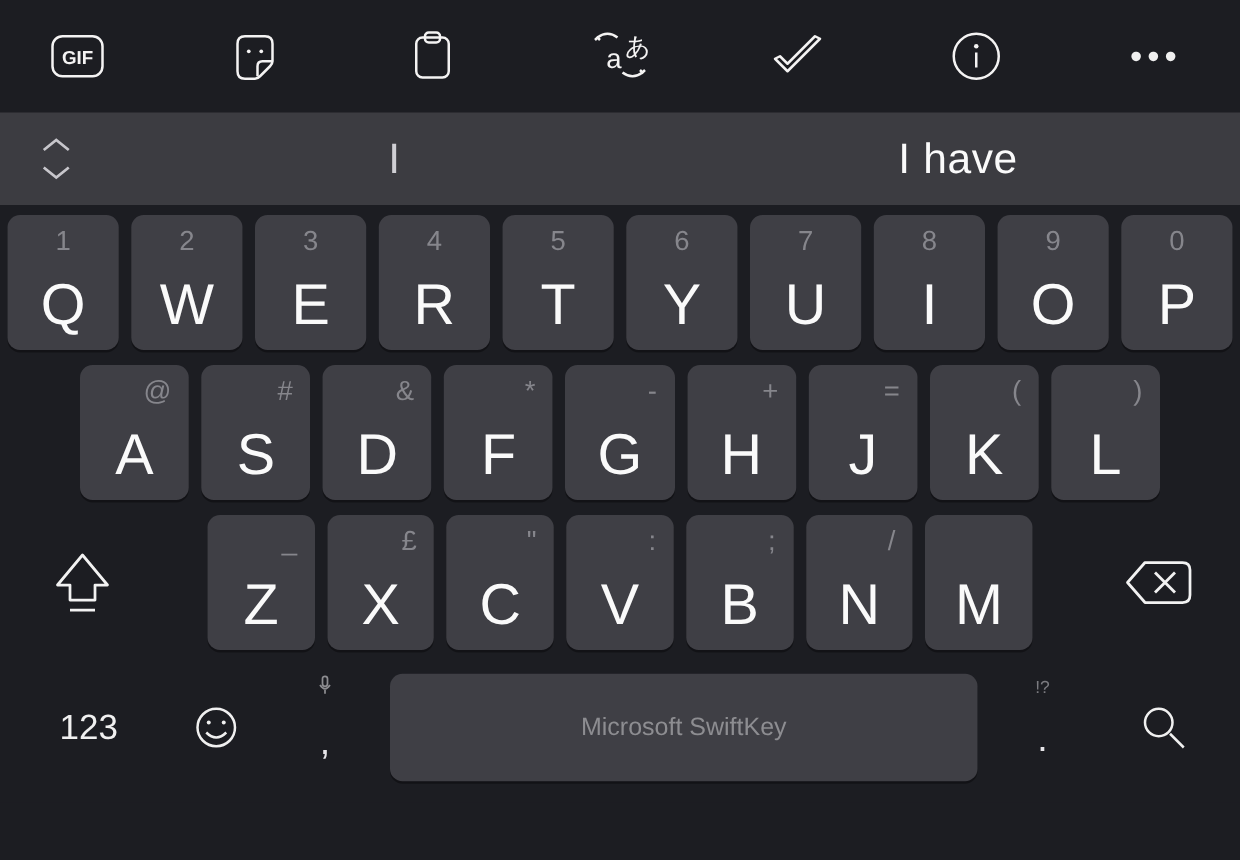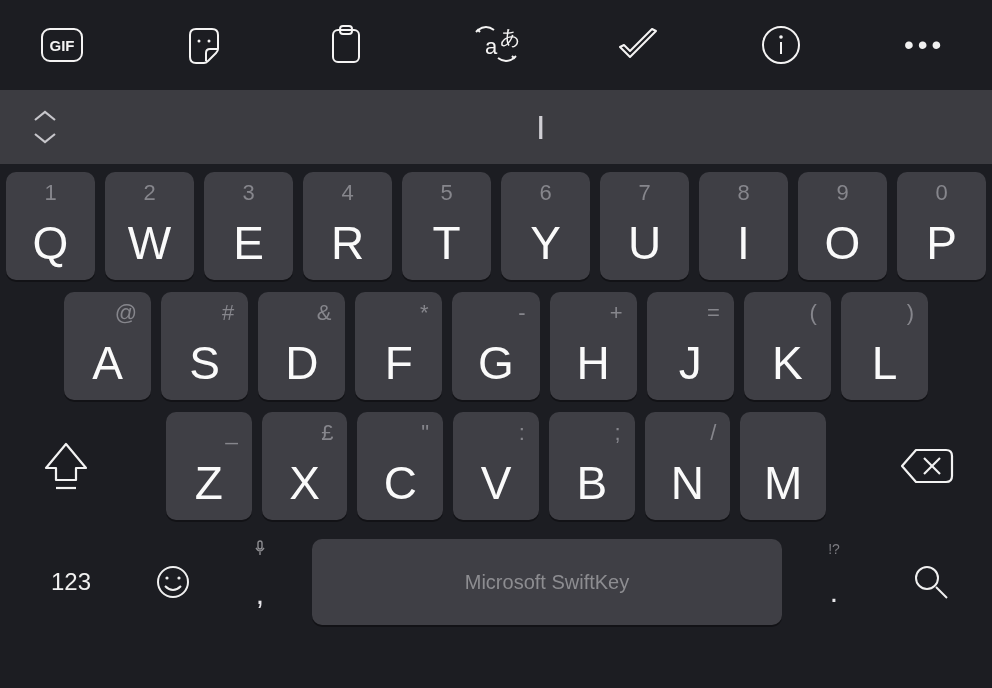--- a/index.html
+++ b/index.html
@@ -97,21 +97,21 @@
   
   .bottom {
     display:flex; align-items:center;
     height:100px; gap:12px;
     padding:0 10px;
   }
   .b-btn {
     display:flex; align-items:center; justify-content:center;
     color:#f0f0f0; position:relative;
   }
-  .b-123 { width:110px; font-size:24px; font-weight:300; }
+  .b-123 { width:110px; font-size:28px; font-weight:300; }
   .b-emoji { width:70px; }
   .b-emoji svg, .b-search svg { stroke:#f0f0f0; fill:none; stroke-width:2; }
   .b-comma, .b-dot { width:80px; font-size:30px; color:#e6e5e9; display:flex; flex-direction:column; justify-content:flex-end; padding-bottom:14px;}
   .b-comma .tiny, .b-dot .tiny { font-size:14px; color:#7b7b80; margin-bottom:18px;}
   .spacebar {
     flex:1; height:86px;
     background:#3f3f45; border-radius:10px;
     display:flex; align-items:center; justify-content:center;
     font-size:20px; color:#8d8d91;
     box-shadow: 0 2px 0 rgba(0,0,0,.35);
@@ -171,20 +171,23 @@
 
 <div class="suggestions">
   <div class="sugg-close">
     <svg width="28" height="34" viewBox="0 0 28 34" stroke="currentColor" fill="none" stroke-width="2.2">
       <polyline points="4,10 14,2 24,10"></polyline>
       <polyline points="4,24 14,32 24,24"></polyline>
     </svg>
   </div>
   <div class="sugg-item">
       <span>I</span>
+    </div>
+  <div class="sugg-item primary">
+      <span>I have</span>
     </div>
 </div>
 
 <div class="kbd">
 
   <div class="row" id="row1">
       <div class="key top">
         <span class="sec">1</span>
         <span class="main">Q</span>
       </div>

